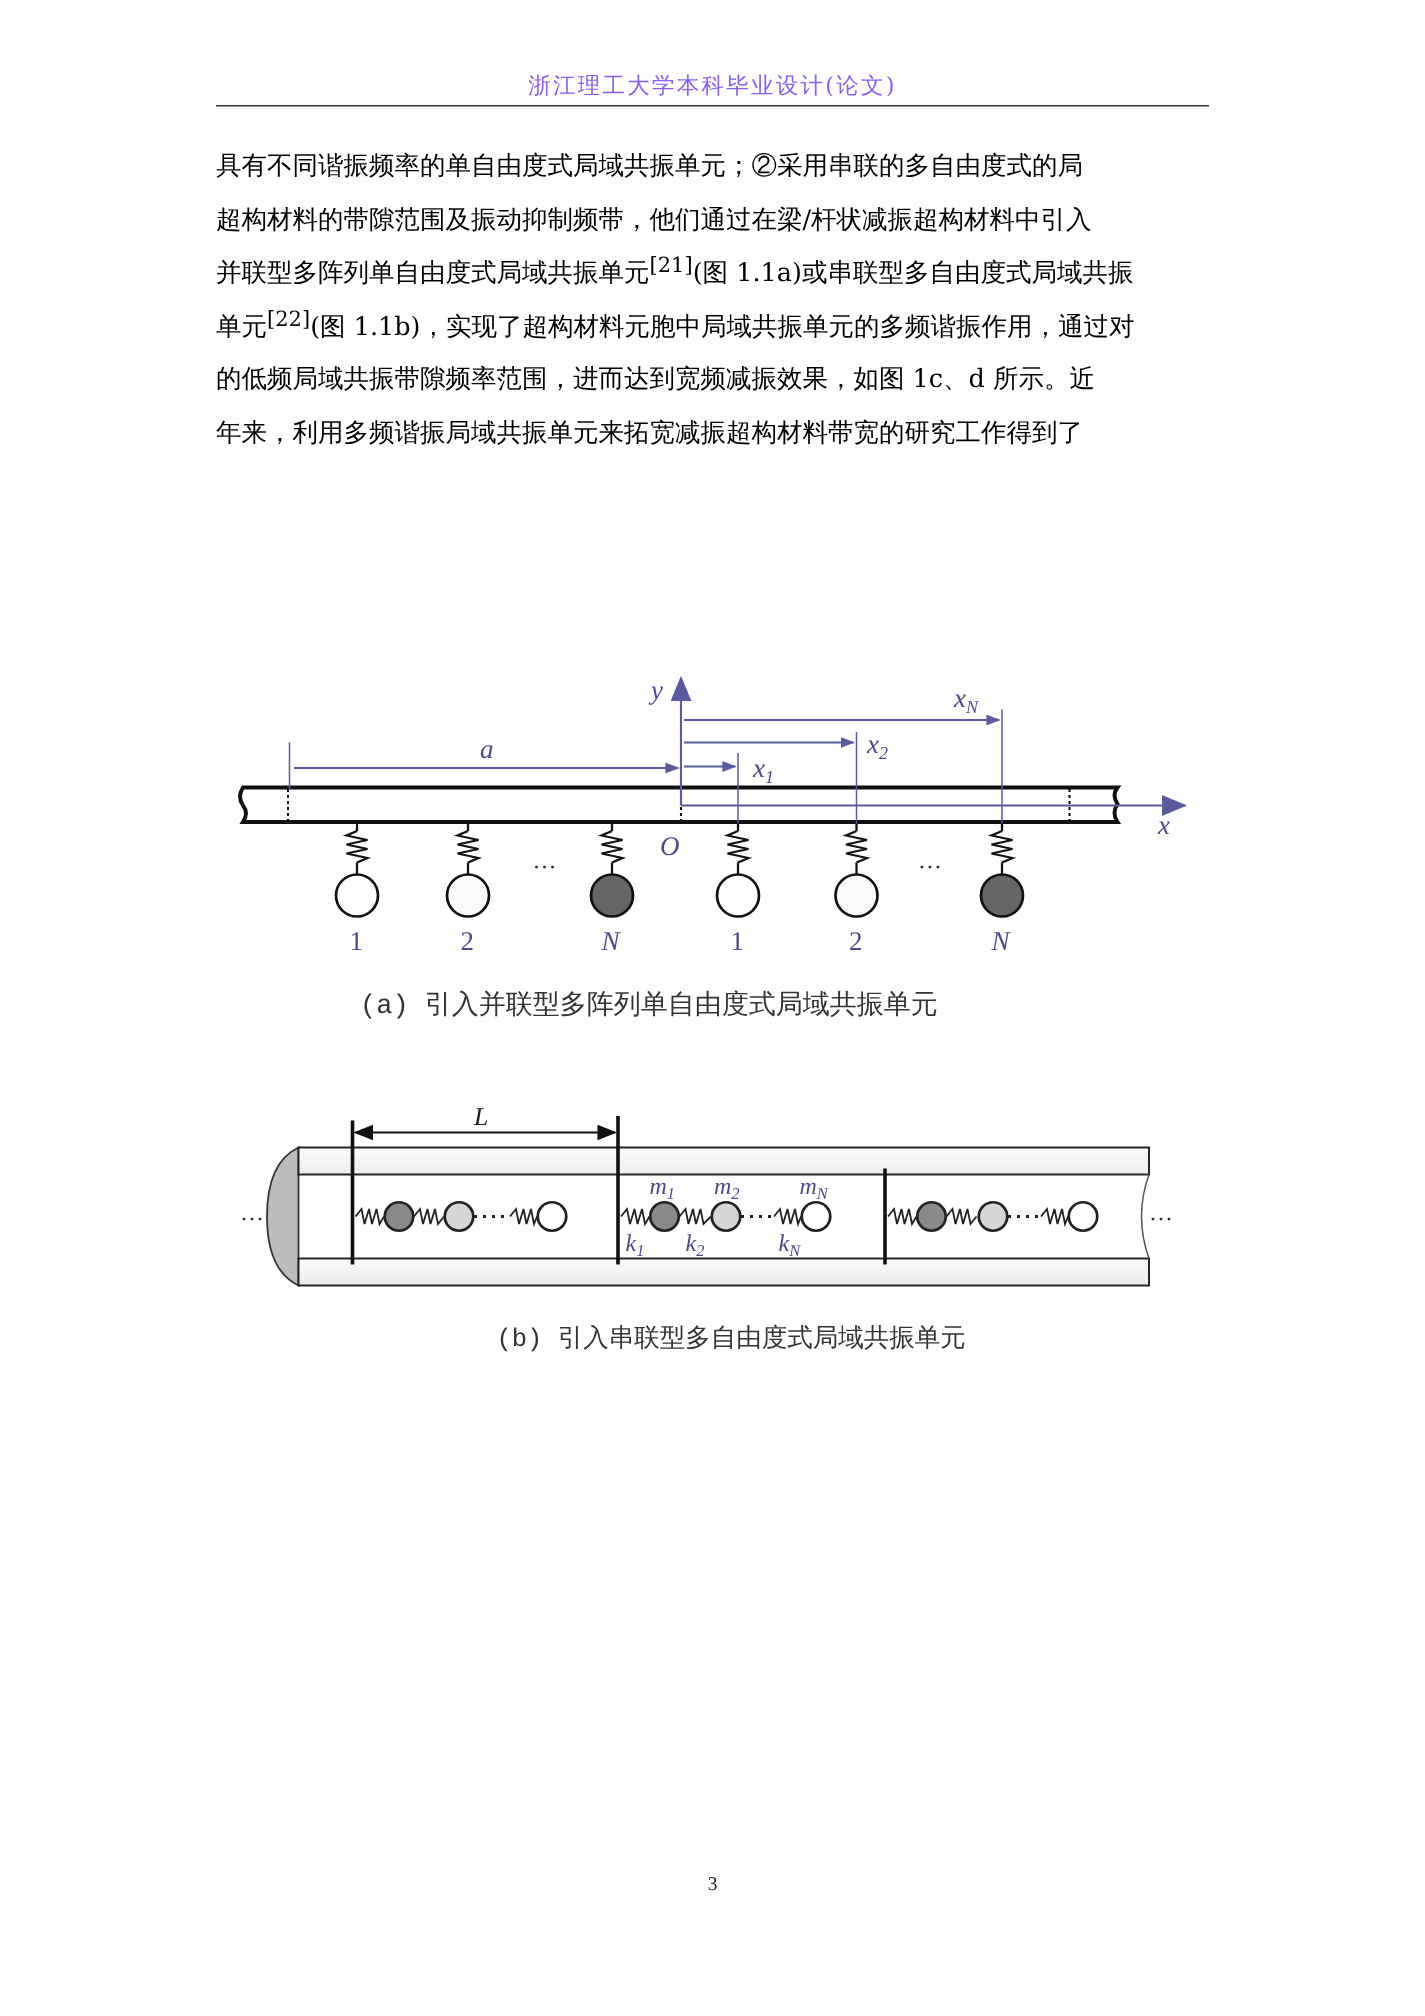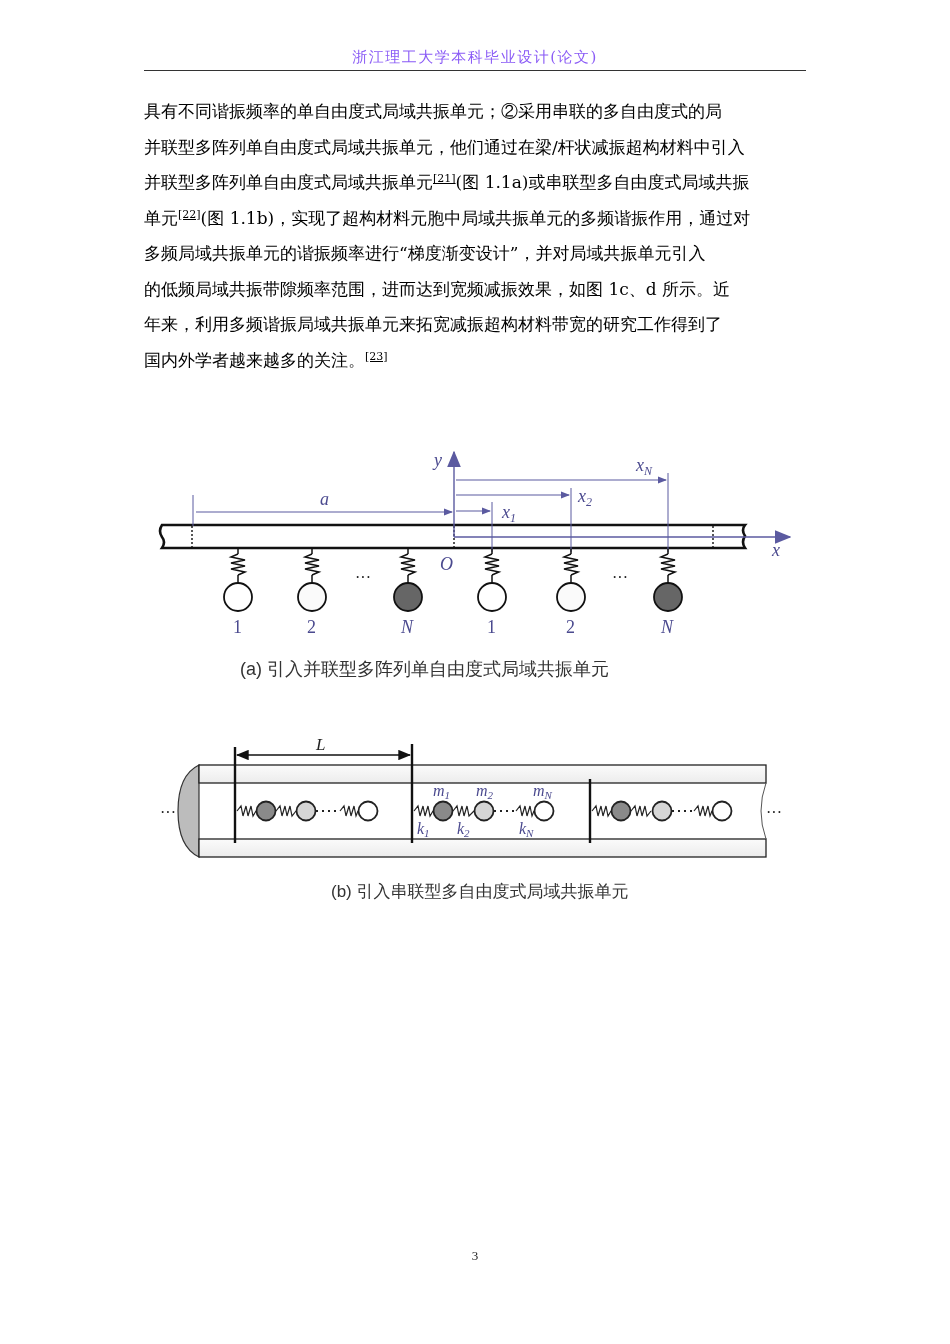--- a/index.html
+++ b/index.html
@@ -5,44 +5,42 @@
   html, body { margin:0; padding:0; background:#ffffff; }
   body { width:950px; height:1344px; position:relative; overflow:hidden;
          font-family:"DejaVu Serif","Liberation Serif",serif; color:#000; }
   .header { position:absolute; left:144px; top:48px; width:662px; text-align:center;
             font-size:15px; letter-spacing:1.5px; color:#8b5cf6; }
   .header-rule { position:absolute; left:144px; top:70px; width:662px; height:0;
                  border-top:1px solid #333; }
   .body-text { position:absolute; left:144px; top:94px; width:666px;
                font-size:17px; line-height:35.5px; }
   .body-line { display:block; white-space:nowrap; overflow:visible; }
-  .body-line sup { font-size:11px; vertical-align:6px; line-height:0;text-decoration:underline; }
+  .body-line sup { font-size:14px; vertical-align:6px; line-height:0; }
   .fig { position:absolute; }
-  .caption { position:absolute; font-family:Liberation Sans, sans-serif;
+  .caption { position:absolute; font-family:Liberation Mono, monospace;
              font-size:18px; color:#333; white-space:nowrap; }
   .page-num { position:absolute; left:0; width:950px; top:1248px; text-align:center;
               font-size:13px; font-family:"Liberation Serif",serif; color:#222; }
   svg text { font-family:"Liberation Serif",serif; font-style:italic; fill:#4b4a8f; }
   svg text.up { font-style:normal; }
 </style>
 </head>
 <body>
 
 <div class="header">浙江理工大学本科毕业设计(论文)</div>
 <div class="header-rule"></div>
 
 <div class="body-text">
   <span class="body-line">具有不同谐振频率的单自由度式局域共振单元；②采用串联的多自由度式的局</span>
-  <span class="body-line">并联型多阵列单自由度式局域共振单元，他们通过在梁/杆状减振超构材料中引入</span>
+  <span class="body-line">超构材料的带隙范围及振动抑制频带，他们通过在梁/杆状减振超构材料中引入</span>
   <span class="body-line"><span>并联型多阵列单自由度式局域共振单元</span><sup>[21]</sup><span>(图 1.1a)或串联型多自由度式局域共振</span></span>
   <span class="body-line"><span>单元</span><sup>[22]</sup><span>(图 1.1b)，实现了超构材料元胞中局域共振单元的多频谐振作用，通过对</span></span>
-  <span class="body-line">多频局域共振单元的谐振频率进行“梯度渐变设计”，并对局域共振单元引入</span>
   <span class="body-line">的低频局域共振带隙频率范围，进而达到宽频减振效果，如图 1c、d 所示。近</span>
   <span class="body-line">年来，利用多频谐振局域共振单元来拓宽减振超构材料带宽的研究工作得到了</span>
-  <span class="body-line"><span>国内外学者越来越多的关注。</span><sup>[23]</sup><span></span></span>
 </div>
 
 <svg class="fig" style="left:150px;top:445px" width="660" height="200" viewBox="150 445 660 200">
   <defs>
     <marker id="arrA" markerWidth="8" markerHeight="6" refX="7" refY="3" orient="auto">
         <path d="M0,0 L8,3 L0,6 z" fill="#5b5aa0"></path>
       </marker>
     <marker id="arrAbig" markerWidth="12" markerHeight="10" refX="11" refY="5" orient="auto">
         <path d="M0,0 L12,5 L0,10 z" fill="#5b5aa0"></path>
       </marker>

